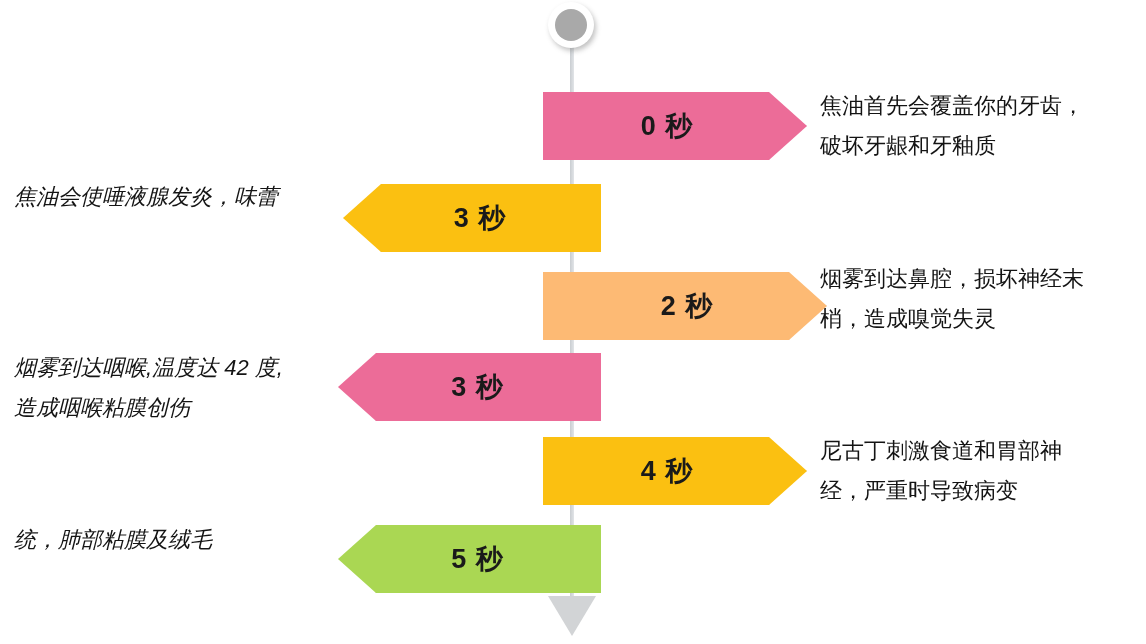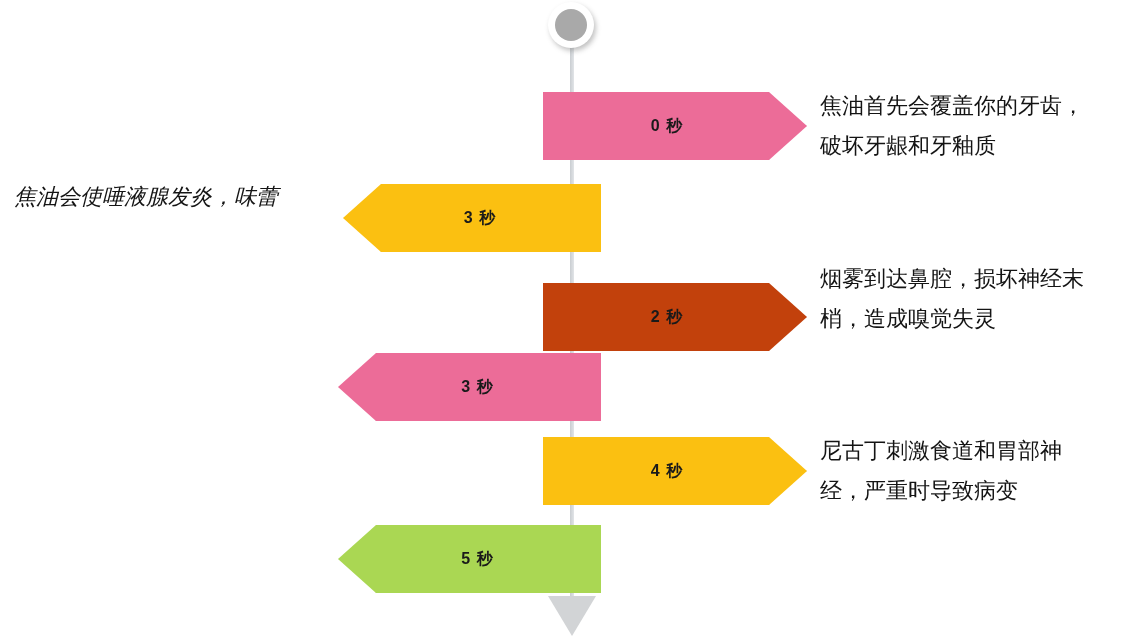--- a/index.html
+++ b/index.html
@@ -74,21 +74,21 @@
   }
   .banner.right {
     
     clip-path: polygon(0 0, calc(100% - 38px) 0, 100% 50%, calc(100% - 38px) 100%, 0 100%);
   }
   .banner.left {
     
     clip-path: polygon(38px 0, 100% 0, 100% 100%, 38px 100%, 0 50%);
   }
   .banner-label {
-    font-size: 16px;
+    font-size: 27px;
     font-weight: bold;
     color: #1a1a1a;
     letter-spacing: 1px;
     white-space: nowrap;
   }
   .banner.right .banner-label { transform: translateX(-8px); }
   .banner.left  .banner-label { transform: translateX(8px); }
 
   
   .caption {
@@ -119,41 +119,46 @@
     <div>破坏牙龈和牙釉质</div>
   </div>
 
   <div class="banner left" style="left:343px; top:184px; width:258px; background:#fbc011;">
     <span class="banner-label">3 秒</span>
   </div>
   <div class="caption at-left" style="top:177px;">
     <div>焦油会使唾液腺发炎，味蕾</div>
   </div>
 
-  <div class="banner right" style="left:543px; top:283px; width:264px; background:#c2410c;">
+  <div class="banner right" style="left:543px; top:272px; width:264px; background:#fdba74;padding-left:20px;">
     <span class="banner-label">2 秒</span>
   </div>
   <div class="caption at-right" style="top:259px;">
     <div>烟雾到达鼻腔，损坏神经末</div>
     <div>梢，造成嗅觉失灵</div>
   </div>
 
   <div class="banner left" style="left:338px; top:353px; width:263px; background:#ec6c98;">
     <span class="banner-label">3 秒</span>
+  </div>
+  <div class="caption at-left" style="top:348px;">
+    <div>烟雾到达咽喉,温度达 42 度,</div>
+    <div>造成咽喉粘膜创伤</div>
   </div>
 
   <div class="banner right" style="left:543px; top:437px; width:264px; background:#fbc011;">
     <span class="banner-label">4 秒</span>
   </div>
   <div class="caption at-right" style="top:431px;">
     <div>尼古丁刺激食道和胃部神</div>
     <div>经，严重时导致病变</div>
   </div>
 
   <div class="banner left" style="left:338px; top:525px; width:263px; background:#aad753;">
     <span class="banner-label">5 秒</span>
   </div>
   <div class="caption at-left" style="top:520px;">
+    <div>统，肺部粘膜及绒毛</div>
   </div>
 
   <div class="timeline-end-arrow"></div>
 
 </div>
 
 </body></html>

